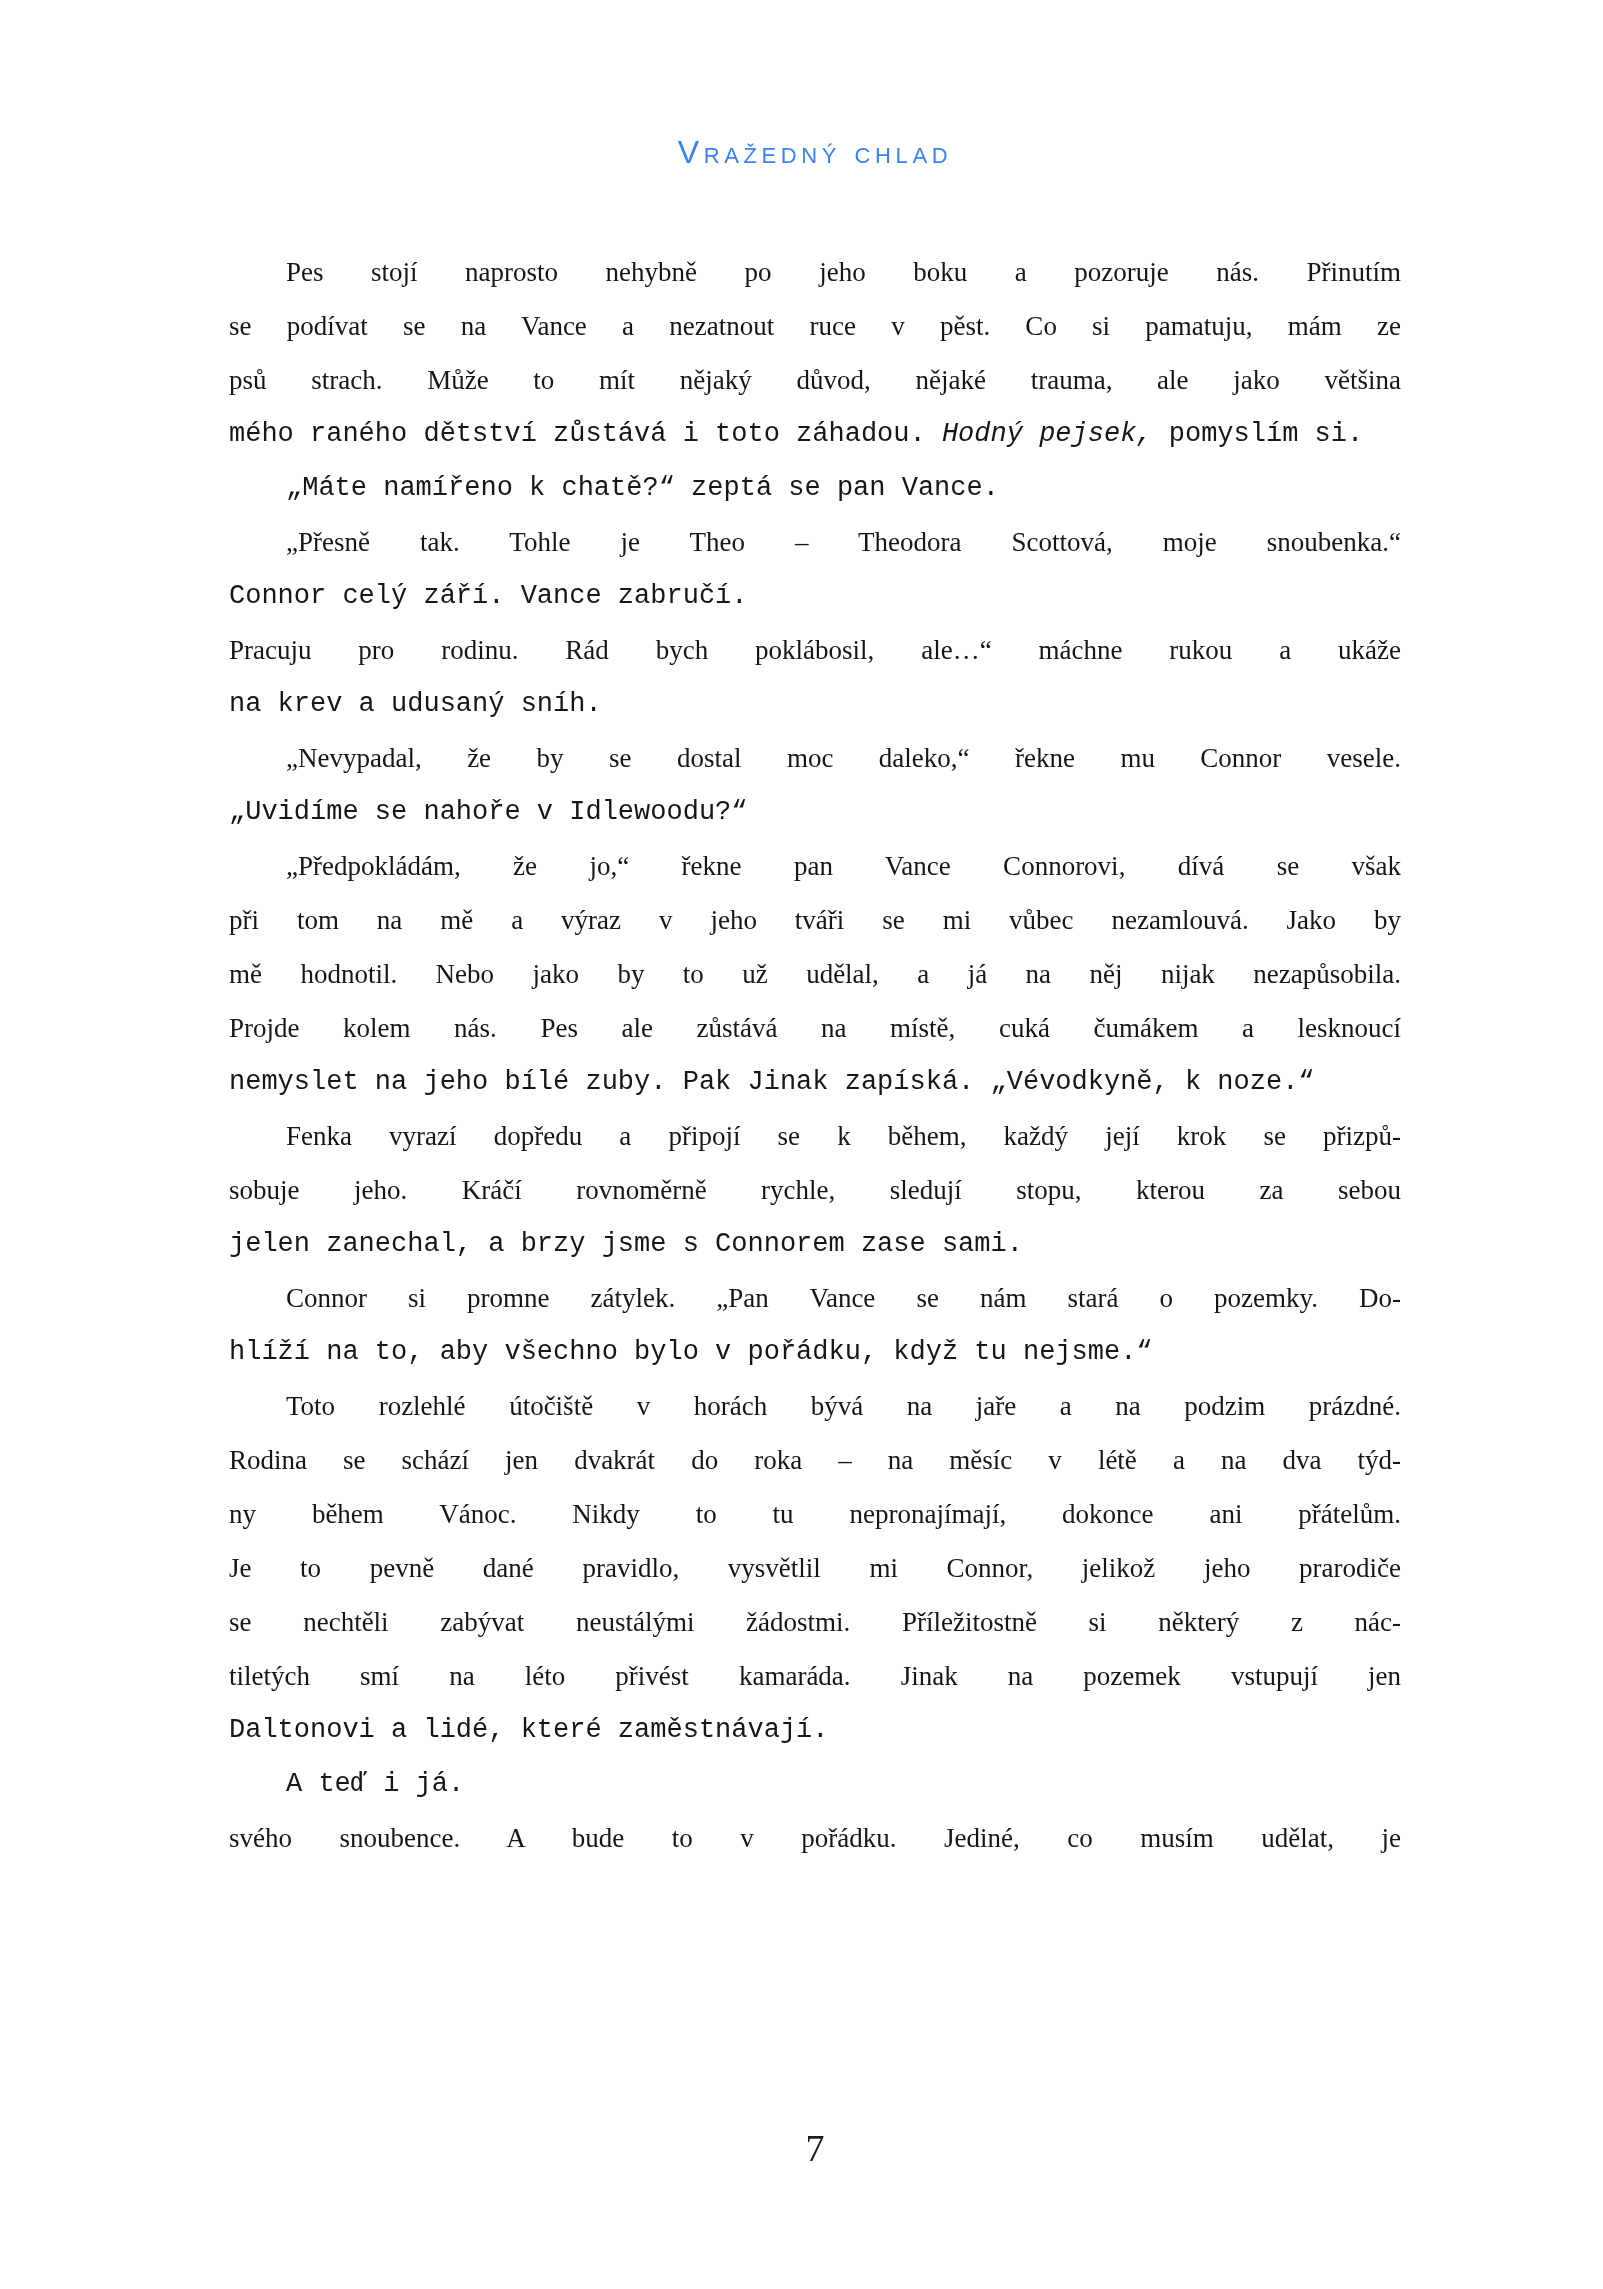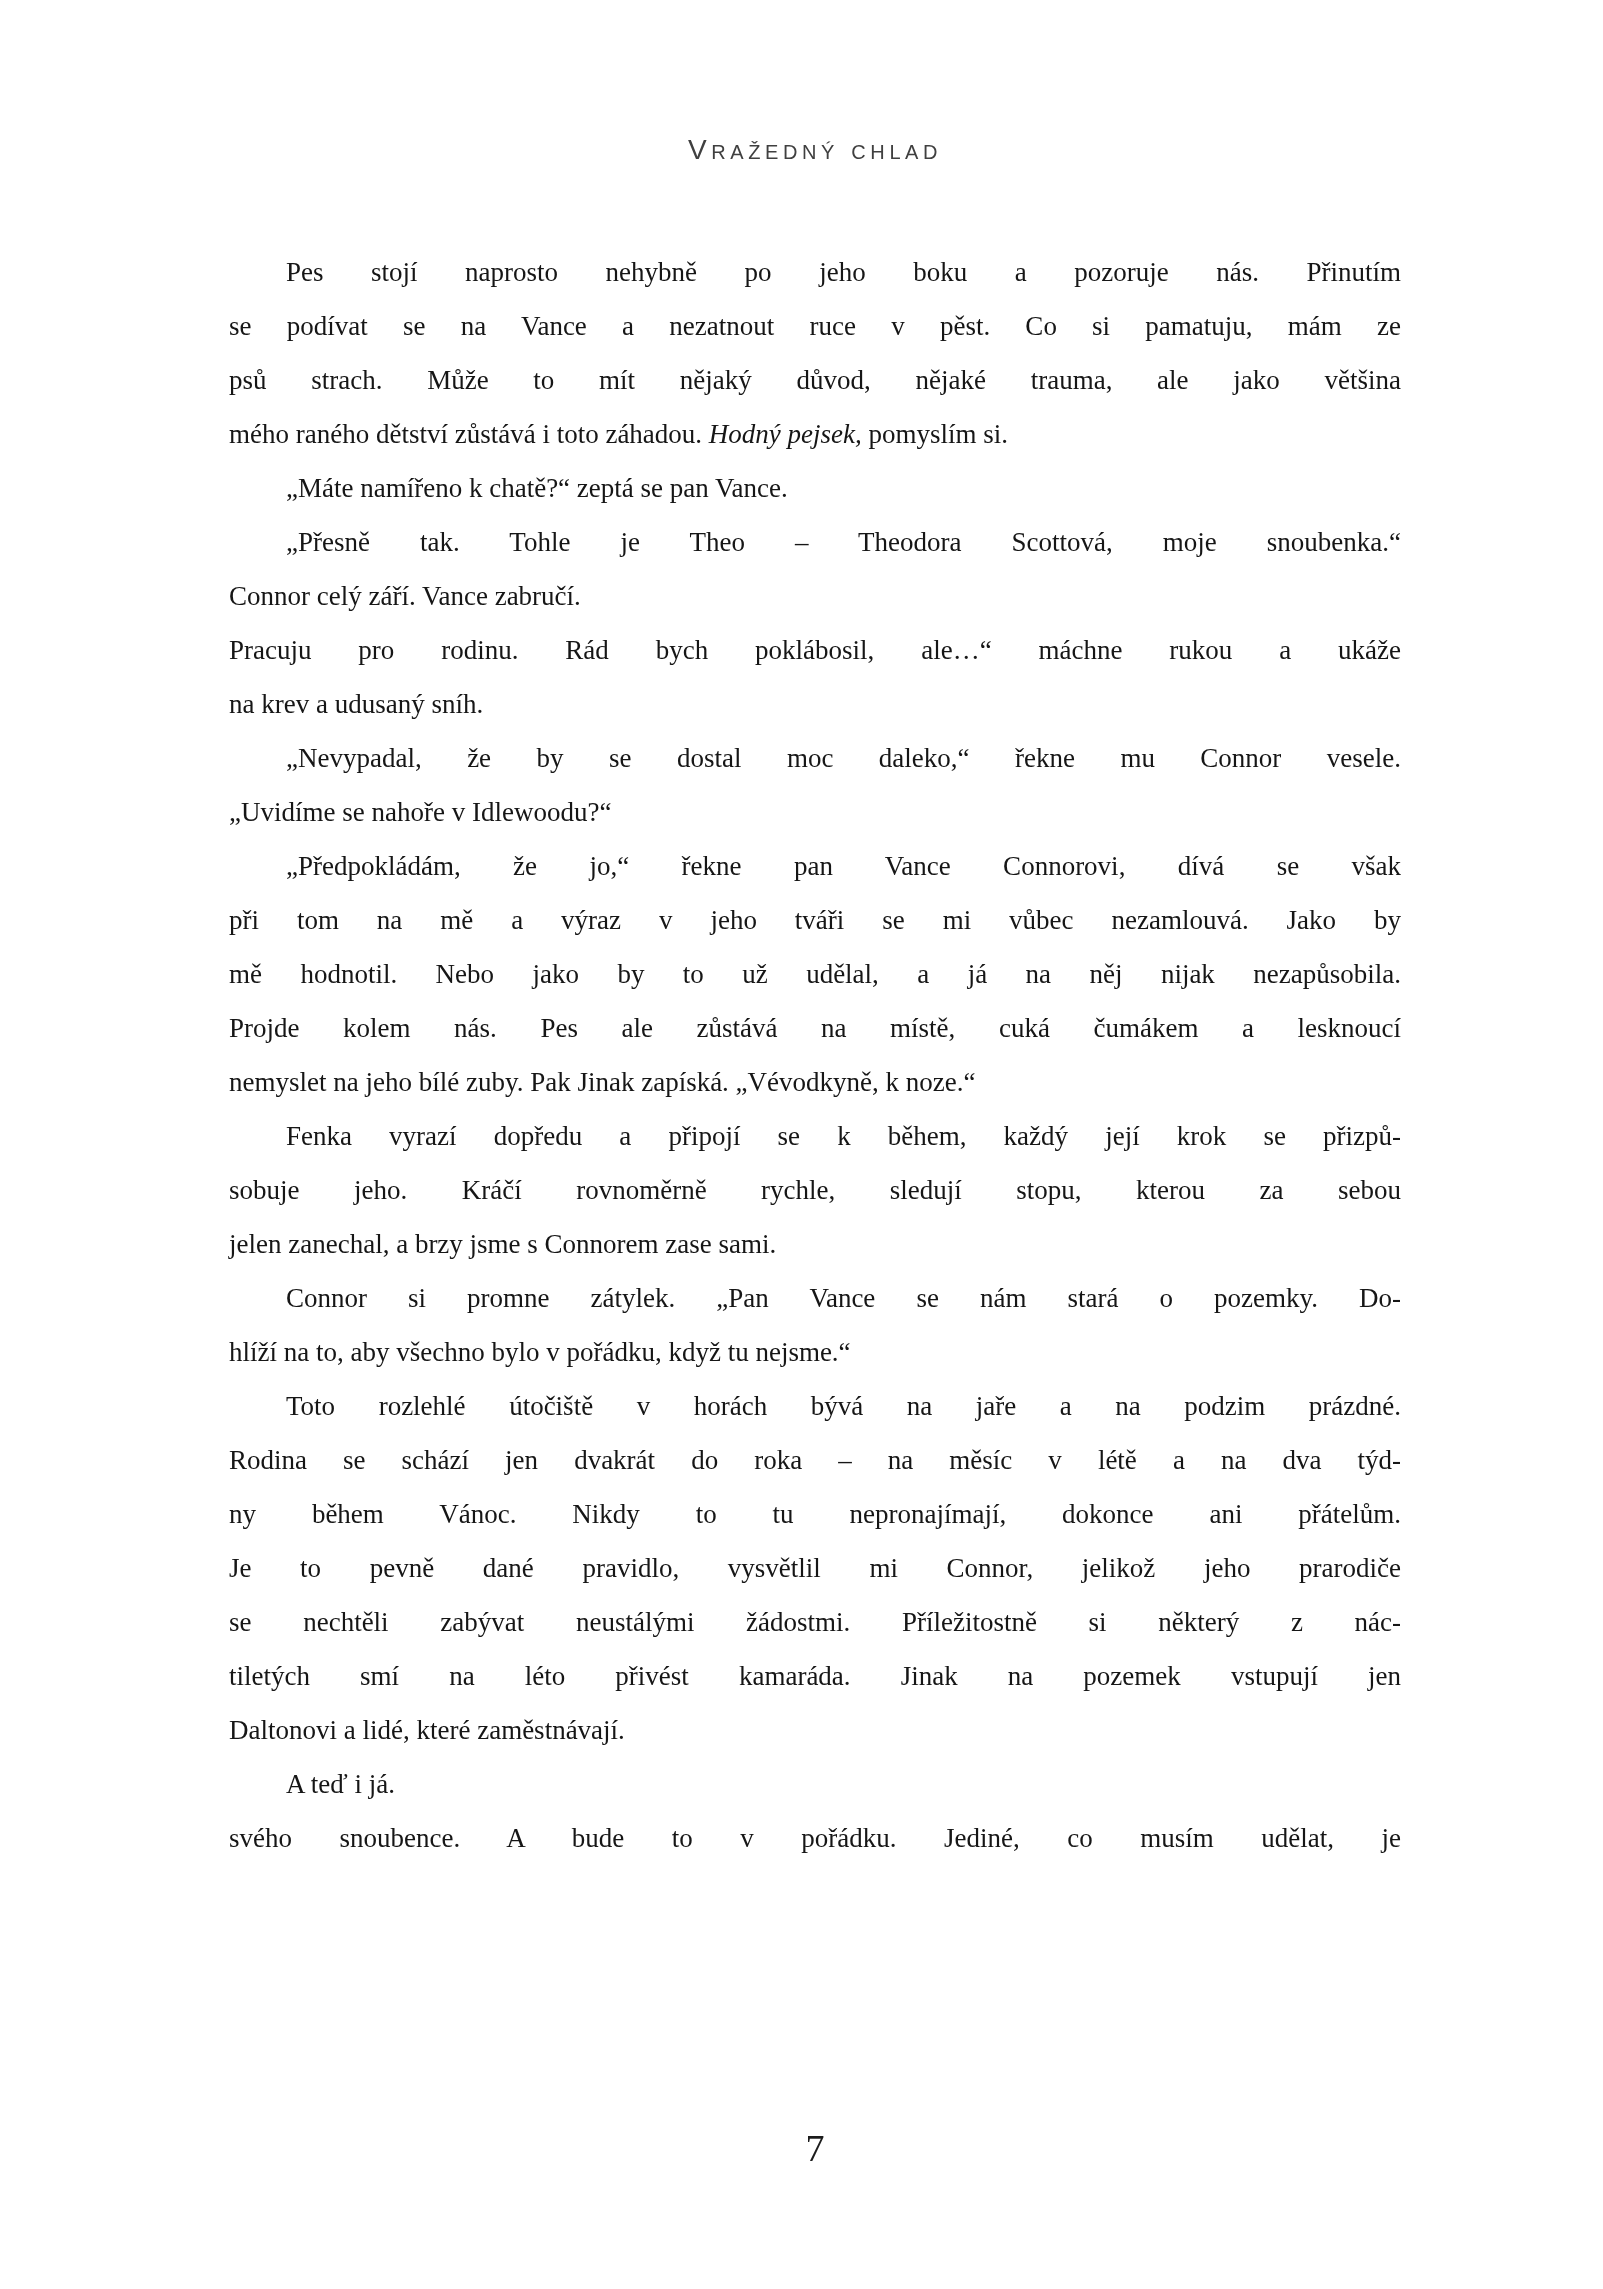--- a/index.html
+++ b/index.html
@@ -20,24 +20,24 @@
   }
   .running-header {
     position: absolute;
     top: 135px;
     left: 229px;
     width: 1172px;
     text-align: center;
     font-family: "Liberation Sans", "DejaVu Sans", sans-serif;
     font-variant: small-caps;
     font-weight: normal;
-    font-size: 28px;
+    font-size: 32px;
     line-height: 1.1;
     letter-spacing: 4.6px;
-    color: #404040;
+    color: #3b82f6;
   }
   .body-text {
     position: absolute;
     top: 245px;
     left: 229px;
     width: 1172px;
     font-family: "Liberation Serif", "DejaVu Serif", serif;
     font-size: 27px;
     line-height: 54px;
     color: #161616;
@@ -45,20 +45,21 @@
   .line {
     text-align: justify;
     text-align-last: justify;
     white-space: normal;
   }
   .line.indent {
     text-indent: 57px;
   }
   .line.para-last {
     text-align-last: left;
+    font-family: Liberation Mono, monospace;
   }
   .line em {
     font-style: italic;
   }
   .page-number {
     position: absolute;
     top: 2128px;
     left: 229px;
     width: 1172px;
     text-align: center;

